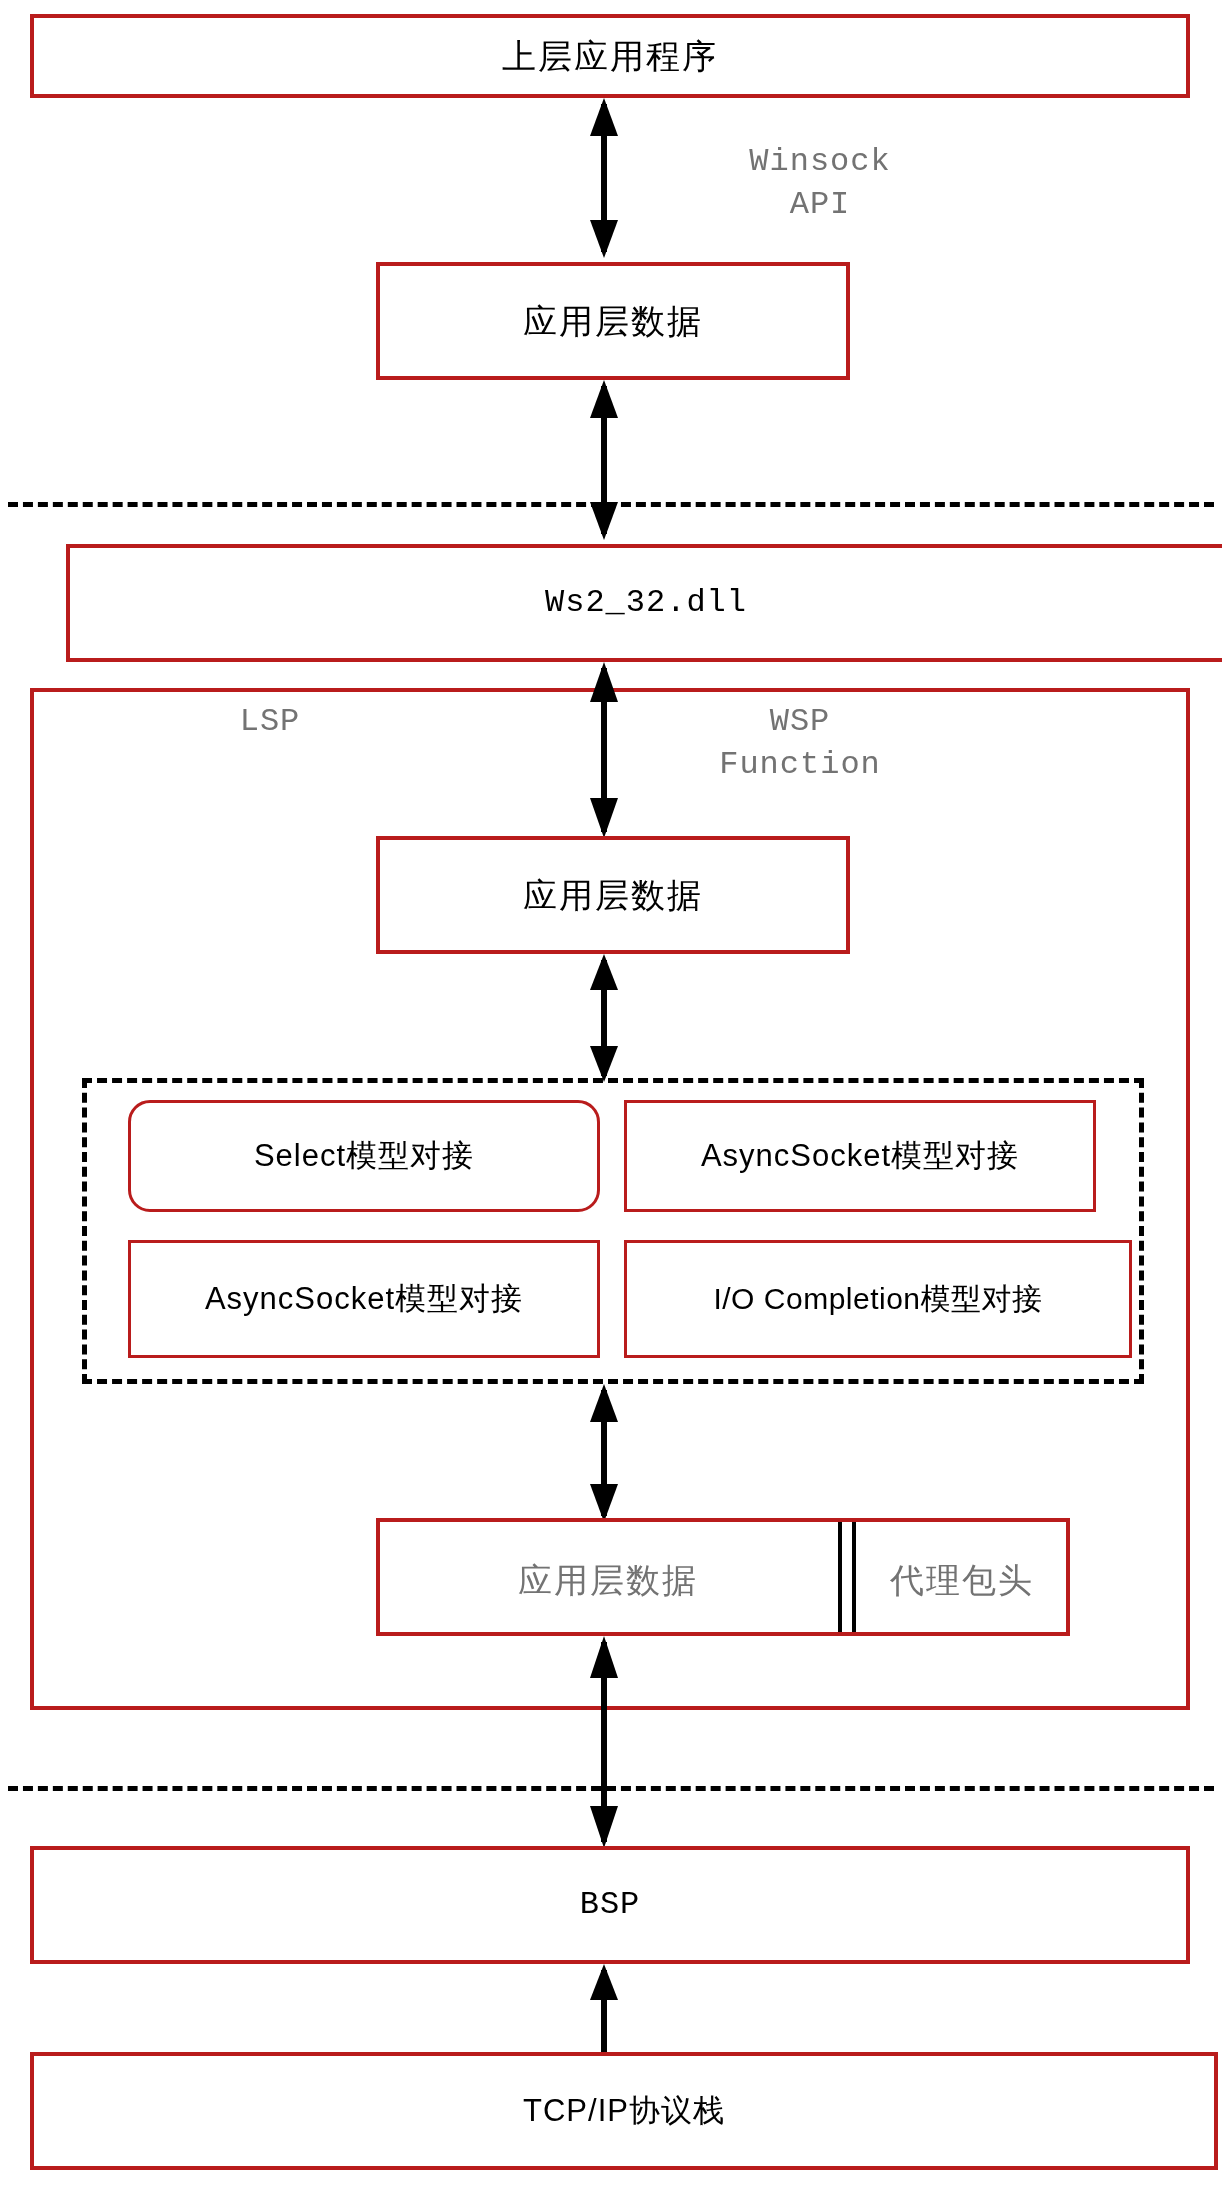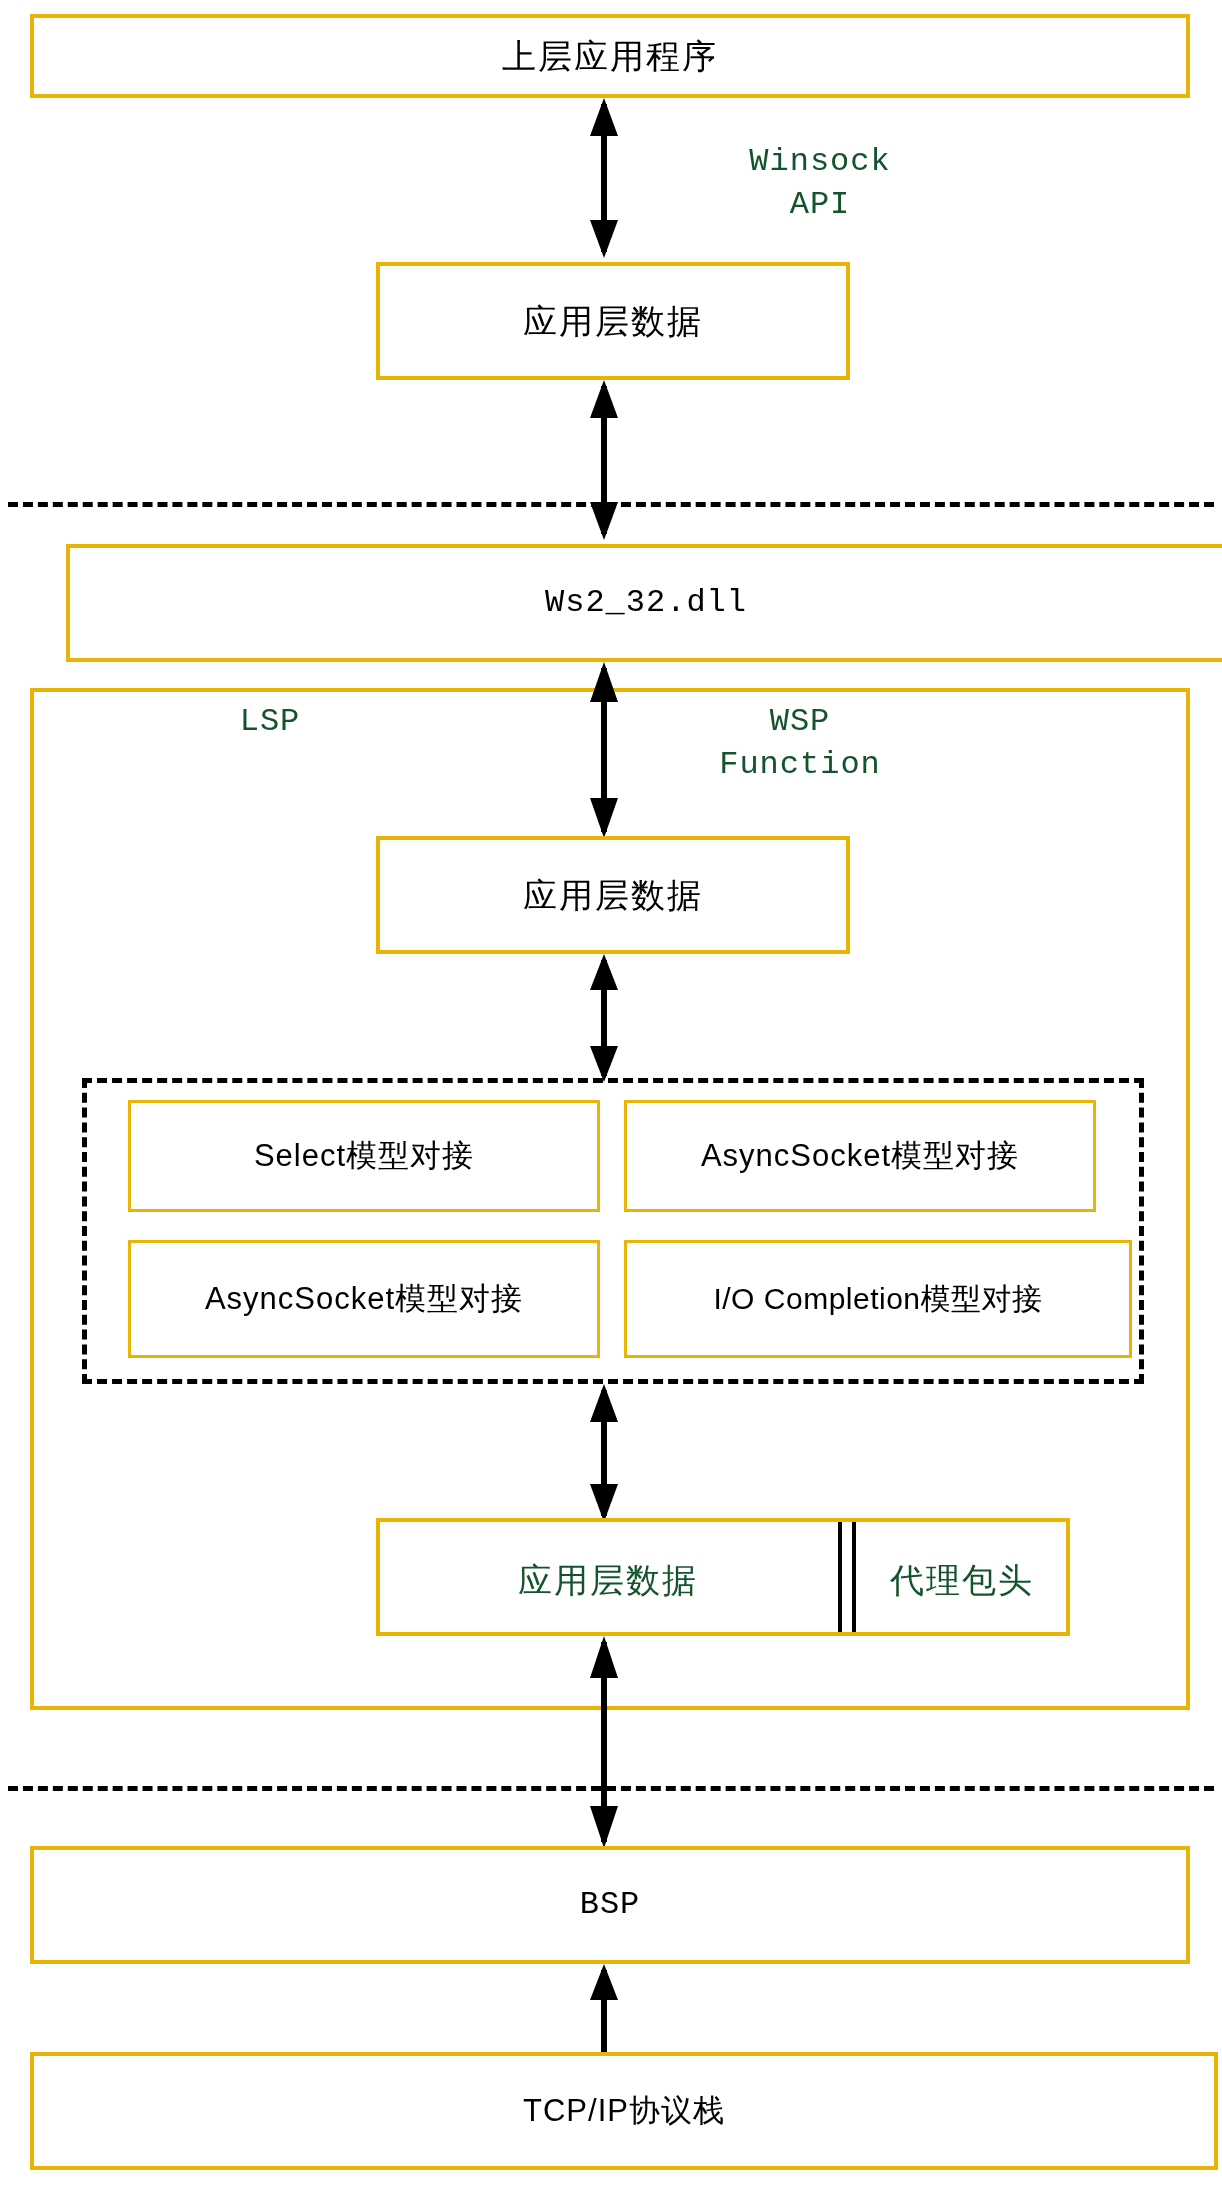--- a/index.html
+++ b/index.html
@@ -13,21 +13,21 @@
   #canvas {
     position: relative;
     width: 1222px;
     height: 2186px;
     background: #ffffff;
     overflow: hidden;
   }
   .box {
     position: absolute;
     box-sizing: border-box;
-    border: 4px solid #eab308;
+    border: 4px solid #b91c1c;
     background: #ffffff;
     display: flex;
     align-items: center;
     justify-content: center;
     text-align: center;
   }
   .box-thin {
     border-width: 3px;
   }
   .label {
@@ -48,21 +48,21 @@
   .mixed-lbl {
     font-size: 31px;
     letter-spacing: 1px;
   }
   .mixed-lbl-sm {
     font-size: 30px;
     letter-spacing: 0.5px;
   }
   .free-text {
     position: absolute;
-    color: #14532d;
+    color: #737373;
     text-align: center;
     line-height: 1.35;
     white-space: pre-line;
   }
   
   .hsep {
     position: absolute;
     height: 0;
     border-top: 5px dashed #000000;
   }
@@ -137,21 +137,21 @@
   </div>
 
   <svg class="arrow" style="left:586px; top:954px;" width="36" height="128" viewBox="0 0 36 128">
     <line x1="18" y1="6" x2="18" y2="122" stroke="#000" stroke-width="6"></line>
     <polygon points="18,0 32,36 4,36" fill="#000"></polygon>
     <polygon points="18,128 32,92 4,92" fill="#000"></polygon>
   </svg>
 
   <div class="dashed-box" style="left:82px; top:1078px; width:1062px; height:306px;"></div>
 
-  <div class="box box-thin" style="left:128px; top:1100px; width:472px; height:112px;">
+  <div class="box box-thin" style="left:128px; top:1100px; width:472px; height:112px;border-radius:22px;">
     <span class="label mixed-lbl">Select模型对接</span>
   </div>
 
   <div class="box box-thin" style="left:624px; top:1100px; width:472px; height:112px;">
     <span class="label mixed-lbl">AsyncSocket模型对接</span>
   </div>
 
   <div class="box box-thin" style="left:128px; top:1240px; width:472px; height:118px;">
     <span class="label mixed-lbl">AsyncSocket模型对接</span>
   </div>

